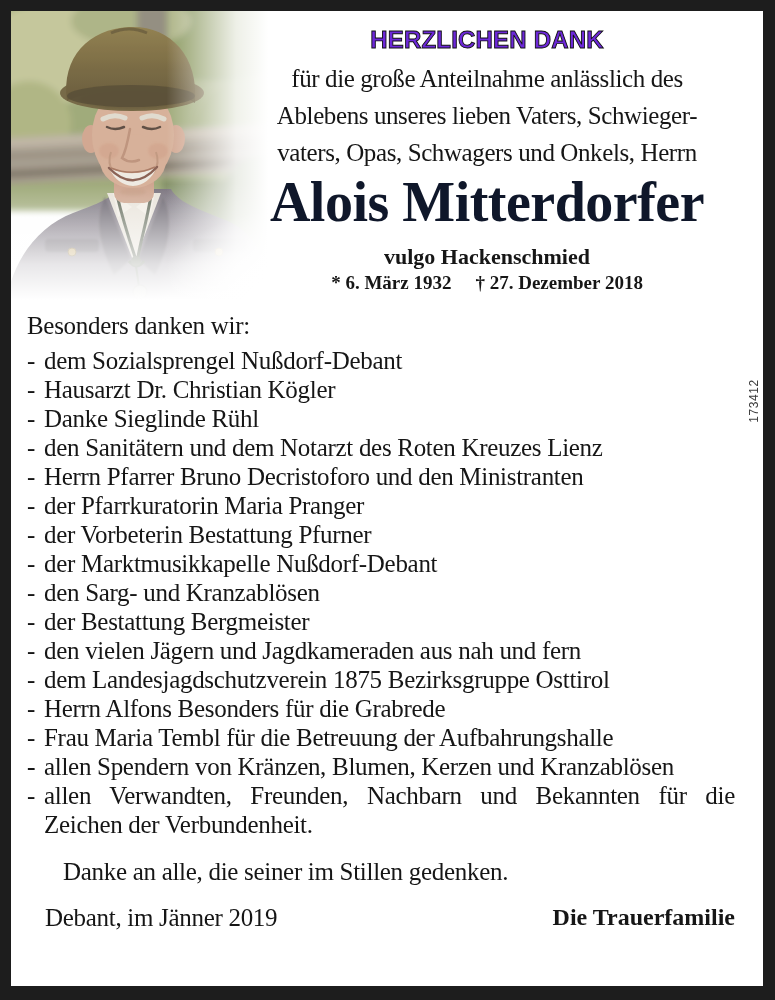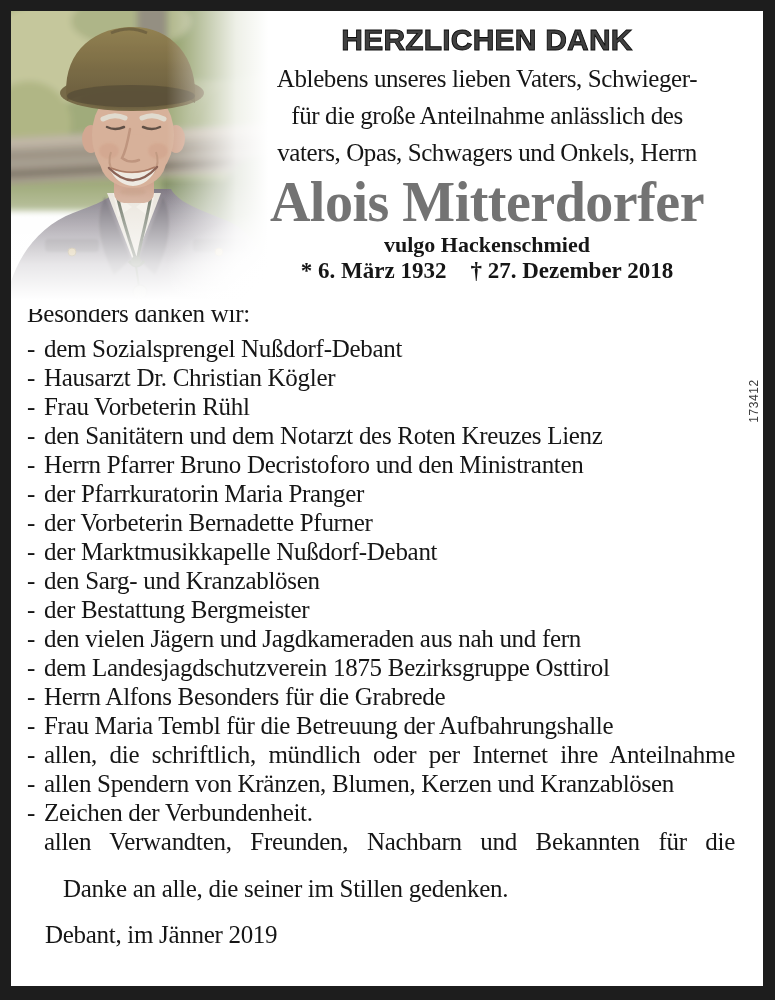--- a/index.html
+++ b/index.html
@@ -21,27 +21,27 @@
     position:absolute;inset:0;
     background:
       linear-gradient(to right, rgba(255,255,255,0) 58%, rgba(255,255,255,.85) 84%, #fff 96%),
       linear-gradient(to bottom, rgba(255,255,255,0) 58%, rgba(255,255,255,.8) 85%, #fff 97%),
       radial-gradient(ellipse 180px 140px at 100% 100%, #fff 20%, rgba(255,255,255,0) 70%);
   }
   
   .header{margin-left:218px;margin-right:18px;text-align:center;padding-top:12px;position:relative;}
   .headline{
     font-family:"Liberation Sans",sans-serif;font-weight:bold;
-    font-size:30px;line-height:33px;color:#404040;
+    font-size:24px;line-height:33px;color:#6d28d9;
     letter-spacing:.2px;-webkit-text-stroke:.9px #0d0d0d;
   }
   .intro{font-size:25px;line-height:37px;letter-spacing:-.4px;margin-top:4px;}
-  .name{font-size:56px;line-height:56px;font-weight:bold;letter-spacing:-.5px;margin-top:3px;color:#737373;}
-  .vulgo{font-size:22px;line-height:25px;font-weight:bold;margin-top:2px;}
-  .dates{font-size:23px;line-height:28px;font-weight:bold;}
+  .name{font-size:56px;line-height:56px;font-weight:bold;letter-spacing:-.5px;margin-top:3px;color:#0f172a;}
+  .vulgo{font-size:22px;line-height:25px;font-weight:bold;margin-top:14px;}
+  .dates{font-size:19px;line-height:28px;font-weight:bold;}
   .date-gap{display:inline-block;width:24px;}
   
   .thanks{margin-top:14px;padding:0 28px 0 16px;font-size:25px;letter-spacing:-.3px;}
   .thanks-title{line-height:29px;margin-bottom:6px;}
   .t-item{position:relative;padding-left:17px;line-height:29px;}
   .t-item .dash{position:absolute;left:0;top:0;}
   .line{line-height:29px;}
   .just-line{text-align:justify;text-align-last:justify;}
   
   .gedenken{margin-top:18px;padding:0 28px 0 52px;font-size:25px;line-height:29px;letter-spacing:-.3px;}
@@ -160,22 +160,22 @@
         <path d="M 100,22 Q 118,14 136,22" stroke="#55461e" stroke-width="3" fill="none" opacity=".7"></path>
 
         <rect x="0" y="0" width="268" height="298" fill="#ffffff" opacity=".10"></rect>
       </svg>
       <div class="photo-fade"></div>
     </div>
 
     <div class="header">
       <div class="headline">HERZLICHEN DANK</div>
       <div class="intro">
+        <div class="intro-line">für die große Anteilnahme anlässlich des</div>
         <div class="intro-line">Ablebens unseres lieben Vaters, Schwieger-</div>
-        <div class="intro-line">für die große Anteilnahme anlässlich des</div>
         <div class="intro-line">vaters, Opas, Schwagers und Onkels, Herrn</div>
       </div>
       <div class="name">Alois Mitterdorfer</div>
       <div class="vulgo">vulgo Hackenschmied</div>
       <div class="dates">
         <span>* 6. März 1932</span><span class="date-gap"></span><span>† 27. Dezember 2018</span>
       </div>
     </div>
 
     <div class="thanks">
@@ -184,37 +184,37 @@
       <div class="t-item">
           <span class="dash">-</span>
           <div class="line">dem Sozialsprengel Nußdorf-Debant</div>
         </div>
       <div class="t-item">
           <span class="dash">-</span>
           <div class="line">Hausarzt Dr. Christian Kögler</div>
         </div>
       <div class="t-item">
           <span class="dash">-</span>
-          <div class="line">Frau Vorbeterin Rühl</div>
+          <div class="line">Danke Sieglinde Rühl</div>
         </div>
       <div class="t-item">
           <span class="dash">-</span>
           <div class="line">den Sanitätern und dem Notarzt des Roten Kreuzes Lienz</div>
         </div>
       <div class="t-item">
           <span class="dash">-</span>
           <div class="line">Herrn Pfarrer Bruno Decristoforo und den Ministranten</div>
         </div>
       <div class="t-item">
           <span class="dash">-</span>
           <div class="line">der Pfarrkuratorin Maria Pranger</div>
         </div>
       <div class="t-item">
           <span class="dash">-</span>
-          <div class="line">der Vorbeterin Bernadette Pfurner</div>
+          <div class="line">der Vorbeterin Bestattung Pfurner</div>
         </div>
       <div class="t-item">
           <span class="dash">-</span>
           <div class="line">der Marktmusikkapelle Nußdorf-Debant</div>
         </div>
       <div class="t-item">
           <span class="dash">-</span>
           <div class="line">den Sarg- und Kranzablösen</div>
         </div>
       <div class="t-item">
@@ -232,37 +232,37 @@
       <div class="t-item">
           <span class="dash">-</span>
           <div class="line">Herrn Alfons Besonders für die Grabrede</div>
         </div>
       <div class="t-item">
           <span class="dash">-</span>
           <div class="line">Frau Maria Tembl für die Betreuung der Aufbahrungshalle</div>
         </div>
       <div class="t-item">
           <span class="dash">-</span>
-          <div class="line just-line">allen, die schriftlich, mündlich oder per Internet ihre Anteilnahme</div>
         </div>
       <div class="t-item">
           <span class="dash">-</span>
           <div class="line">allen Spendern von Kränzen, Blumen, Kerzen und Kranzablösen</div>
         </div>
       <div class="t-item">
           <span class="dash">-</span>
+          <div class="line just-line">allen Verwandten, Freunden, Nachbarn und Bekannten für die</div>
           <div class="line">Zeichen der Verbundenheit.</div>
-          <div class="line just-line">allen Verwandten, Freunden, Nachbarn und Bekannten für die</div>
         </div>
     </div>
 
     <div class="gedenken">Danke an alle, die seiner im Stillen gedenken.</div>
 
     <div class="footer">
       <span>Debant, im Jänner 2019</span>
+      <span class="signature">Die Trauerfamilie</span>
     </div>
 
     <div class="refnum-box">
       <span class="refnum">173412</span>
     </div>
 
   </div>
 </div>
 
 </body></html>

